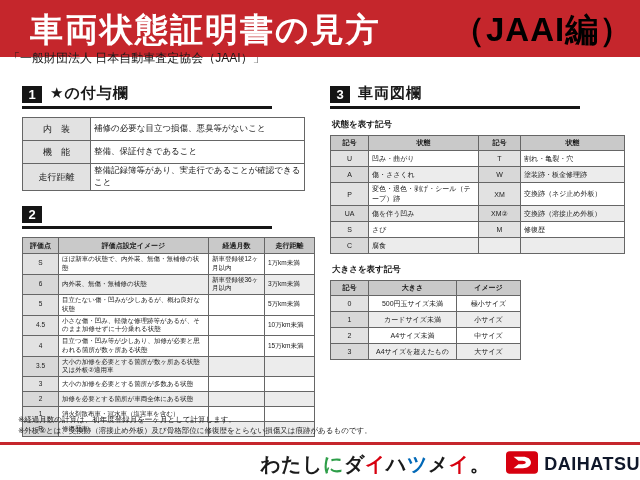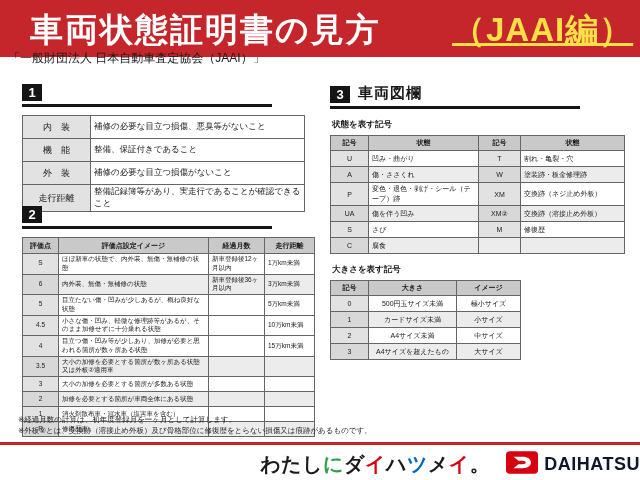--- a/index.html
+++ b/index.html
@@ -2,21 +2,21 @@
 <html><head>
 <meta charset="utf-8">
 <style>
   html,body{margin:0;padding:0;background:#e8e8e8;}
   #screen{width:640px;height:480px;position:relative;background:#ffffff;overflow:hidden;
           font-family:"Liberation Sans","DejaVu Sans",sans-serif;color:#1a1a1a;}
 
   
   .banner{position:absolute;top:0;left:0;width:640px;height:57px;background:#c5262c;}
   .banner-title{position:absolute;left:30px;top:8px;font-size:33px;font-weight:bold;color:#fff;letter-spacing:2px;white-space:nowrap;}
-  .banner-edition{position:absolute;left:452px;top:8px;font-size:33px;font-weight:bold;color:#fde047;letter-spacing:1px;white-space:nowrap;text-decoration:underline;}
+  .banner-edition{position:absolute;left:452px;top:8px;font-size:33px;font-weight:bold;color:#000000;letter-spacing:1px;white-space:nowrap;}
   .subtitle{position:absolute;left:8px;top:50px;font-size:12px;font-weight:normal;white-space:nowrap;}
 
   
   .sec{position:absolute;}
   .sec-head{display:flex;align-items:flex-end;gap:8px;border-bottom:3px solid #151515;padding-bottom:3px;}
   .sec-num{width:20px;height:17px;background:#151515;color:#fff;font-size:13px;font-weight:bold;
            display:flex;align-items:center;justify-content:center;flex:none;}
   .sec-title{font-size:15px;font-weight:bold;letter-spacing:1px;white-space:nowrap;}
 
   
@@ -61,38 +61,35 @@
 
   <div class="banner">
     <div class="banner-title">車両状態証明書の見方</div>
     <div class="banner-edition">（JAAI編）</div>
   </div>
   <div class="subtitle">「一般財団法人 日本自動車査定協会（JAAI）」</div>
 
   <div class="sec" style="left:22px;top:84px;width:296px;">
     <div class="sec-head" style="width:250px;">
       <div class="sec-num">1</div>
+      <div class="sec-title">★の付与欄</div>
     </div>
     <table id="table1">
       <colgroup>
           <col style="width: 68px;">
           <col style="width: 214px;">
         </colgroup>
       <tbody>
           <tr>
             <td class="sym">内　装</td>
             <td>補修の必要な目立つ損傷、悪臭等がないこと</td>
           </tr>
           <tr>
             <td class="sym">機　能</td>
             <td>整備、保証付きであること</td>
-          </tr>
-          <tr>
-            <td class="sym">外　装</td>
-            <td>補修の必要な目立つ損傷がないこと</td>
           </tr>
           <tr>
             <td class="sym">走行距離</td>
             <td>整備記録簿等があり、実走行であることが確認できること</td>
           </tr>
         </tbody>
     </table>
   </div>
 
   <div class="sec" style="left:22px;top:206px;width:300px;">

